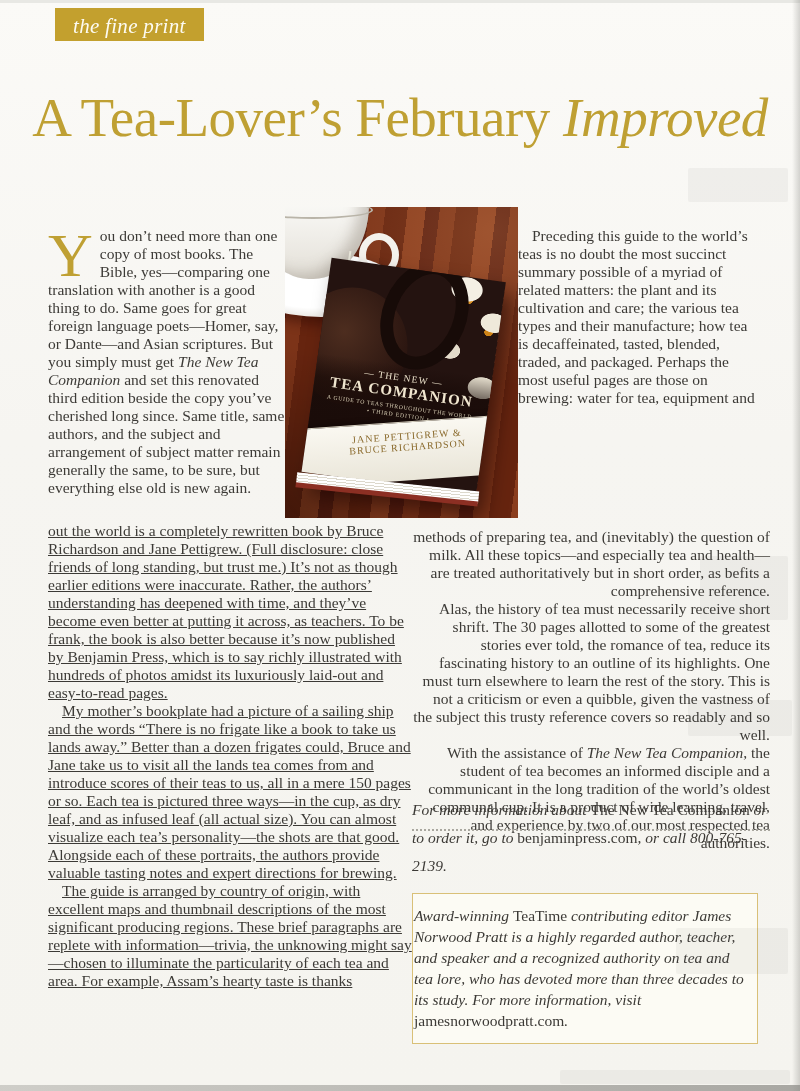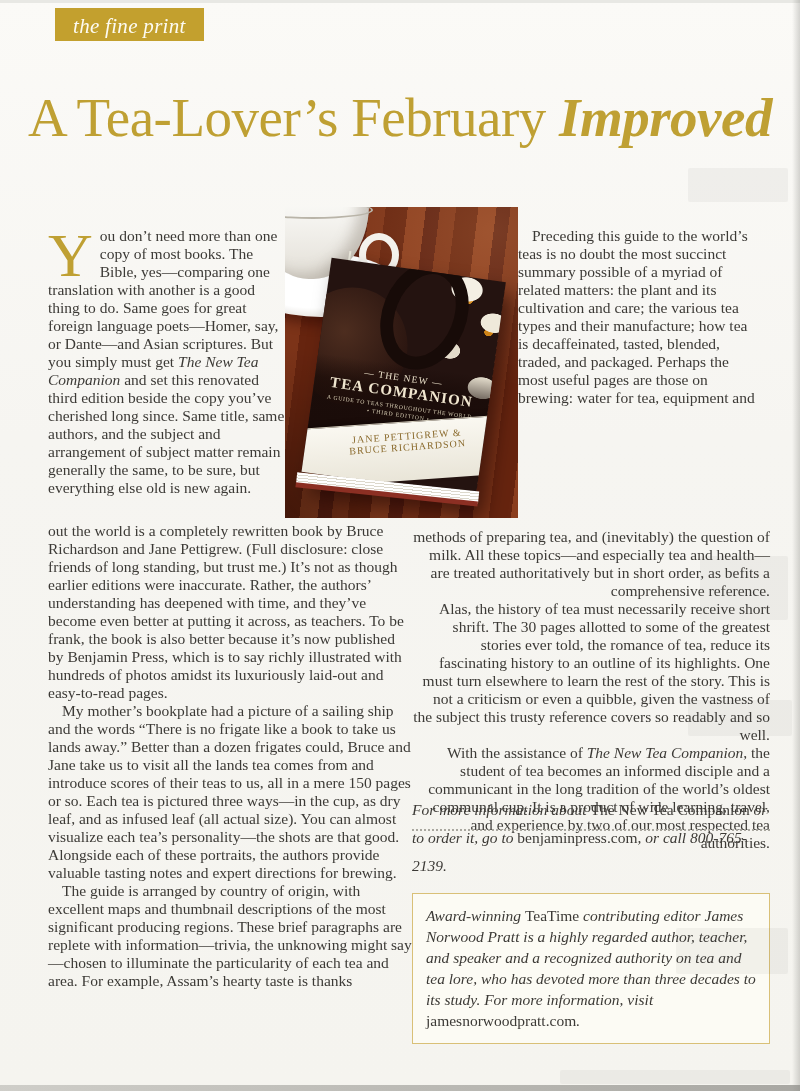--- a/index.html
+++ b/index.html
@@ -4,36 +4,36 @@
 <style>
   html,body{margin:0;padding:0;background:#e9e8e4;}
   .page{position:relative;width:800px;height:1091px;margin:0 auto;overflow:hidden;
         background:linear-gradient(180deg,#fbfaf7 0%,#f6f5f1 40%,#f5f4ef 100%);
         font-family:"Liberation Serif","DejaVu Serif",serif;color:#3c3a36;}
   
   .badge{position:absolute;left:55px;top:8px;background:#c3a02e;color:#fdfbf2;
          font-style:italic;font-size:21px;padding:6px 18px 2px 18px;letter-spacing:.3px;}
   .title{position:absolute;left:0;top:86px;width:100%;text-align:center;
          font-size:55px;color:#bfa033;letter-spacing:-.5px;white-space:nowrap;}
-  .title .ital{font-style:italic;font-weight:bold;}
+  .title .ital{font-style:italic;}
   .byline{position:absolute;left:0;top:161px;width:100%;text-align:center;
           font-family:"Liberation Sans","DejaVu Sans",sans-serif;font-size:12.5px;color:#454440;letter-spacing:.2px;}
   
   .col{position:absolute;font-size:15.5px;line-height:18px;text-align:left;}
   .col p{margin:0;}
   .col p.ind{text-indent:14px;}
   .dropcap{float:left;font-size:62px;line-height:50px;color:#bfa033;padding:3px 7px 0 0;}
   .run-i{font-style:italic;}
   .run-r{font-style:normal;}
   
   .dotsep{position:absolute;left:412px;top:829px;width:358px;border-top:2px dotted #a9a79f;}
   .note{position:absolute;left:412px;top:796px;width:358px;font-size:15.5px;line-height:28px;
         font-style:italic;color:#3c3a36;}
   .bio{position:absolute;left:412px;top:893px;width:330px;border:1.5px solid #d9c077;
-       background:#fcfbf4;padding:11px 13px 12px 13px;font-size:15.5px;line-height:21px;
+       background:#fcfbf4;padding:11px 13px 12px 1px;font-size:15.5px;line-height:21px;
        font-style:italic;color:#3c3a36;box-shadow:0 0 0 3px #fcfbf4 inset;}
   
   .footer{position:absolute;left:55px;top:1042px;font-size:13px;color:#55534f;}
   .footer .pno{font-size:17px;font-style:italic;margin-right:16px;}
   .footer .mag{font-style:italic;margin-right:6px;}
   .footer .iss{font-style:italic;}
   
   .photo{position:absolute;left:285px;top:207px;width:233px;height:311px;overflow:hidden;
          background:
            radial-gradient(140% 90% at 90% 8%,rgba(255,190,130,.18),transparent 55%),
@@ -134,21 +134,21 @@
         <div class="band">
           <div class="a1">JANE PETTIGREW &amp;</div>
           <div class="a2">BRUCE RICHARDSON</div>
         </div>
       </div>
       <div class="pages"></div>
       <div class="board"></div>
     </div>
   </div>
 
-  <div class="col" style="left:48px;top:522px;width:364px;">
+  <div class="col" style="left:48px;top:522px;width:364px;text-decoration:underline;">
     <p><span>out the world is a completely rewritten book by Bruce Richardson and Jane Pettigrew. (Full disclosure: close friends of long standing, but trust me.) It’s not as though earlier editions were inaccurate. Rather, the authors’ understanding has deepened with time, and they’ve become even better at putting it across, as teachers. To be frank, the book is also better because it’s now published by Benjamin Press, which is to say richly illustrated with hundreds of photos amidst its luxuriously laid-out and easy-to-read pages.</span></p>
     <p class="ind"><span>My mother’s bookplate had a picture of a sailing ship and the words “There is no frigate like a book to take us lands away.” Better than a dozen frigates could, Bruce and Jane take us to visit all the lands tea comes from and introduce scores of their teas to us, all in a mere 150 pages or so. Each tea is pictured three ways—in the cup, as dry leaf, and as infused leaf (all actual size). You can almost visualize each tea’s personality—the shots are that good. Alongside each of these portraits, the authors provide valuable tasting notes and expert directions for brewing.</span></p>
     <p class="ind"><span>The guide is arranged by country of origin, with excellent maps and thumbnail descriptions of the most significant producing regions. These brief paragraphs are replete with information—trivia, the unknowing might say—chosen to illuminate the particularity of each tea and area. For example, Assam’s hearty taste is thanks</span></p>
   </div>
 
   <div class="col" style="left:412px;top:528px;width:358px;text-align:right;">
     <p><span>methods of preparing tea, and (inevitably) the question of milk. All these topics—and especially tea and health—are treated authoritatively but in short order, as befits a comprehensive reference.</span></p>
     <p class="ind"><span>Alas, the history of tea must necessarily receive short shrift. The 30 pages allotted to some of the greatest stories ever told, the romance of tea, reduce its fascinating history to an outline of its highlights. One must turn elsewhere to learn the rest of the story. This is not a criticism or even a quibble, given the vastness of the subject this trusty reference covers so readably and so well.</span></p>
     <p class="ind"><span>With the assistance of </span><span class="run-i">The New Tea Companion</span><span>, the student of tea becomes an informed disciple and a communicant in the long tradition of the world’s oldest communal cup. It is a product of wide learning, travel, and experience by two of our most respected tea authorities.</span></p>
   </div>

